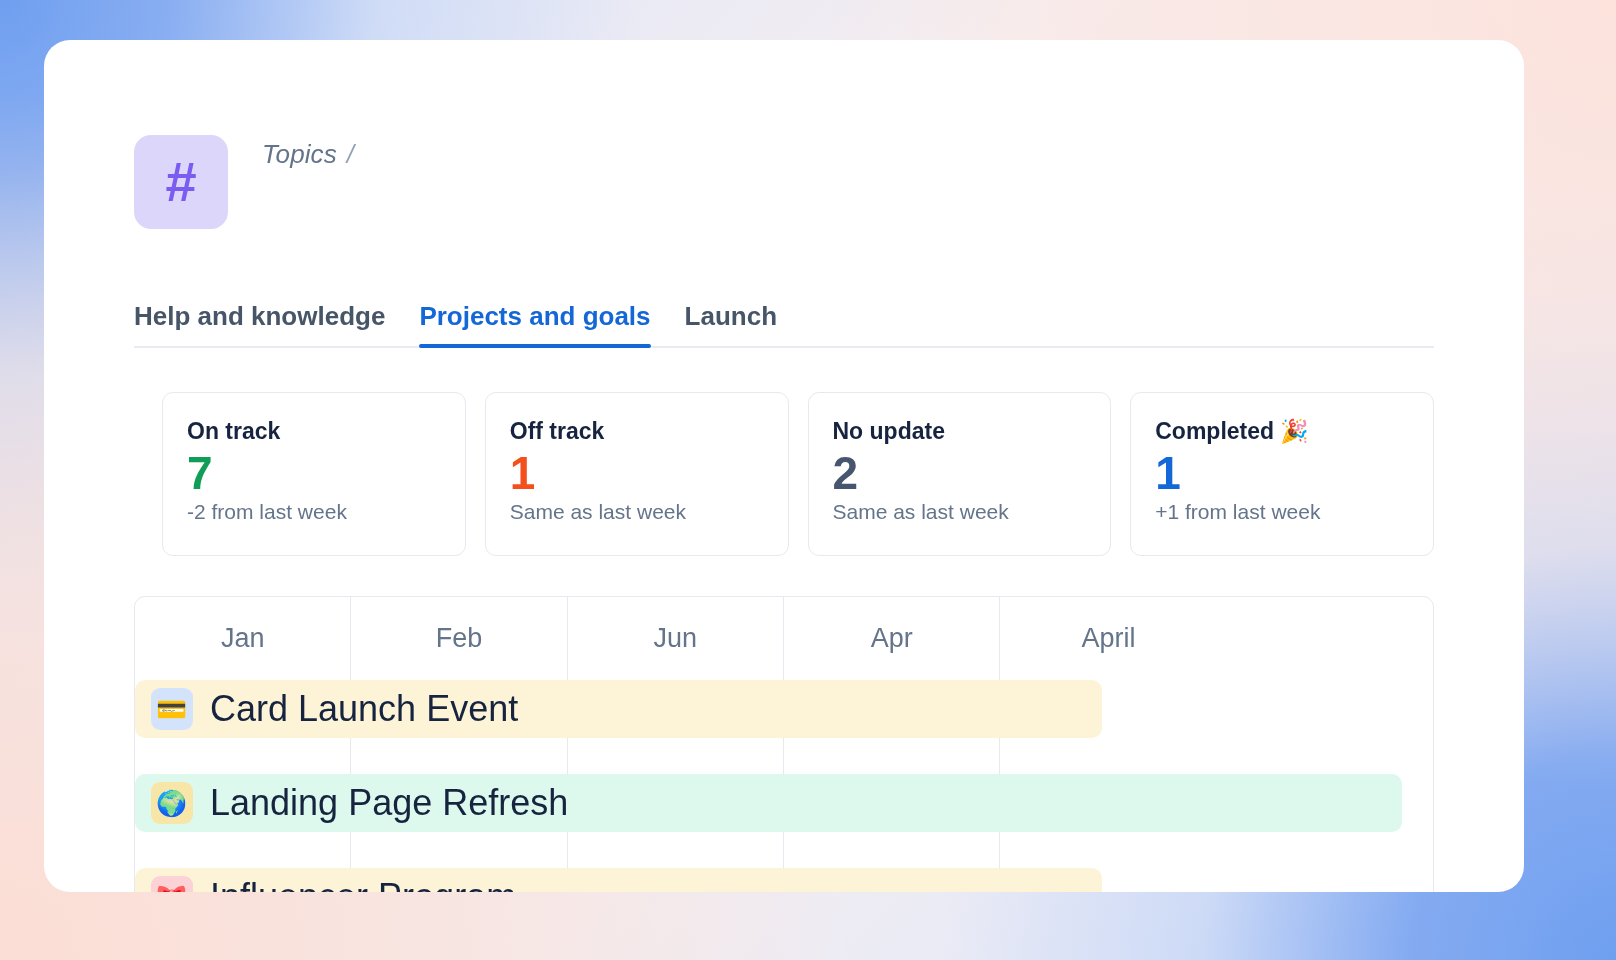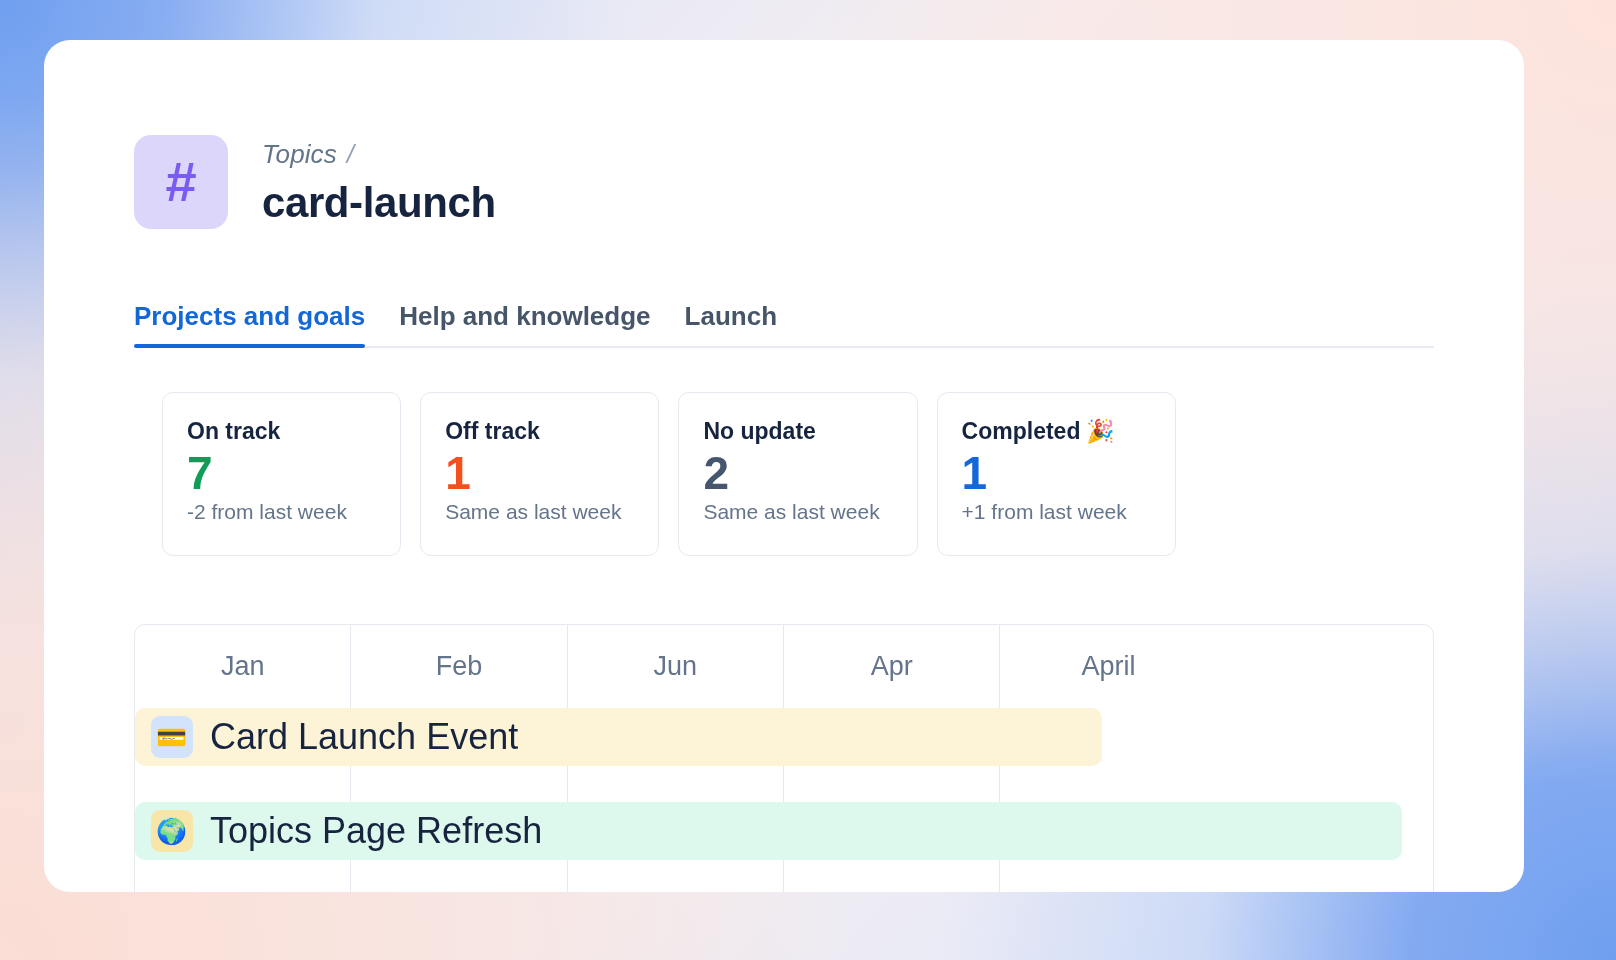--- a/index.html
+++ b/index.html
@@ -118,21 +118,21 @@
     bottom: -2px;
     height: 4px;
     background: #1467d6;
     border-radius: 2px;
   }
 
   
   .stats {
     margin-top: 44px;
     display: grid;
-    grid-template-columns: repeat(5, 1fr);
+    grid-template-columns: repeat(4, 1fr);
     gap: 19px;
     padding-left: 28px;
   }
 
   .stat-card {
     border: 1px solid #e6eaf0;
     border-radius: 11px;
     padding: 25px 24px 24px;
     background: #fff;
     min-height: 164px;
@@ -153,21 +153,21 @@
   }
 
   .stat-delta {
     font-size: 21px;
     color: #64748b;
     white-space: nowrap;
   }
 
   
   .timeline {
-    margin-top: 68px;
+    margin-top: 40px;
     border: 1px solid #e6eaf0;
     border-radius: 11px;
     position: relative;
     height: 320px;
     overflow: hidden;
     background: #fff;
   }
 
   .months {
     position: absolute;
@@ -236,27 +236,26 @@
     <div class="app-inner">
 
       <div class="header">
         <div class="topic-badge">
           <span>#</span>
         </div>
         <div class="header-text">
           <div class="breadcrumb">
             <span>Topics</span><span class="sep">/</span>
           </div>
-          <div class="page-title">card-launch</div>
         </div>
       </div>
 
       <div class="tabs">
+        <div class="tab">Help and knowledge</div>
         <div class="tab active">Projects and goals</div>
-        <div class="tab">Help and knowledge</div>
         <div class="tab">Launch</div>
       </div>
 
       <div class="stats">
 
         <div class="stat-card">
           <div class="stat-label">On track</div>
           <div class="stat-value" style="color:#0f9d58">7</div>
           <div class="stat-delta">-2 from last week</div>
         </div>
@@ -311,21 +310,21 @@
               </div>
               <div class="bar-title">Card Launch Event</div>
             </div>
           </div>
 
           <div class="bar-row">
             <div class="bar" style="background:#ddf8ec; left:0%; width:97.6%;">
               <div class="bar-icon" style="background:#f8e6a8">
                 <span>🌍</span>
               </div>
-              <div class="bar-title">Topics Page Refresh</div>
+              <div class="bar-title">Landing Page Refresh</div>
             </div>
           </div>
 
           <div class="bar-row">
             <div class="bar" style="background:#fdf4d8; left:0%; width:74.5%;">
               <div class="bar-icon" style="background:#fbd2d6">
                 <span>🎀</span>
               </div>
               <div class="bar-title">Influencer Program</div>
             </div>

